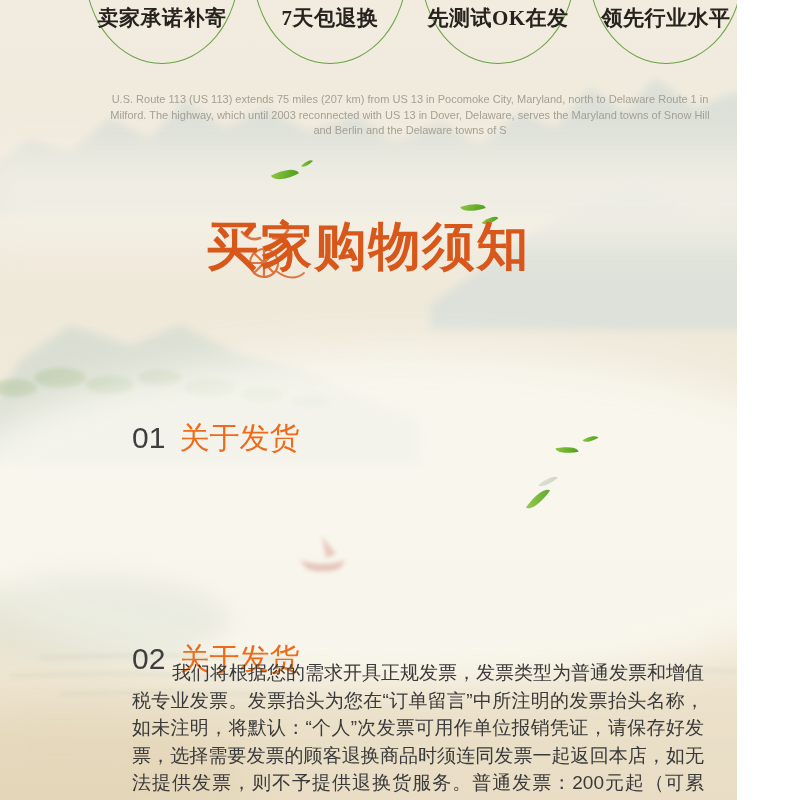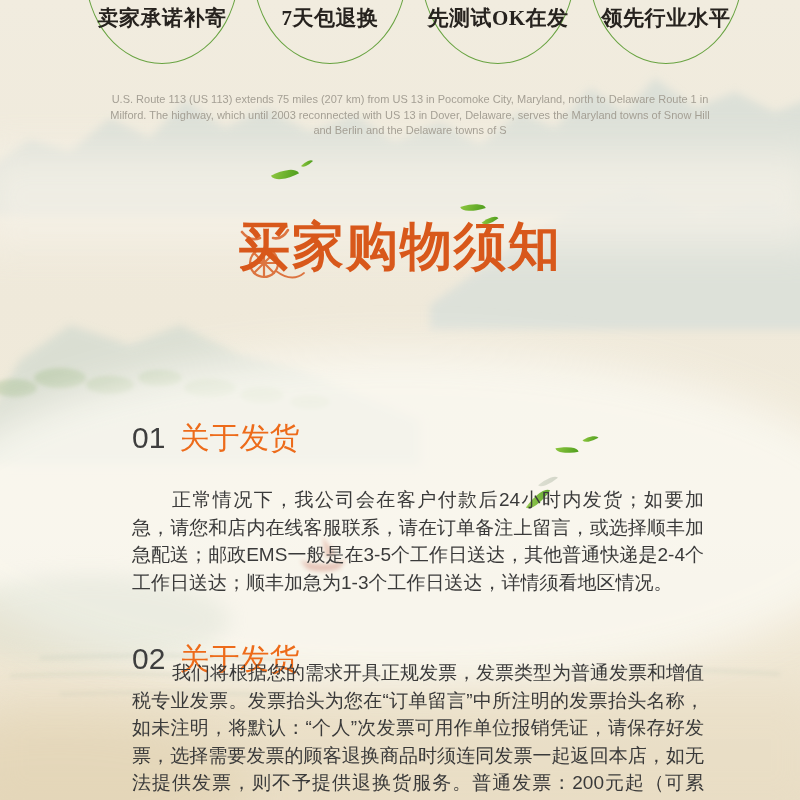--- a/index.html
+++ b/index.html
@@ -1,17 +1,17 @@
 <!DOCTYPE html>
 <html><head>
 <meta charset="utf-8">
 <style>
   html,body{margin:0;padding:0;background:#ffffff;}
   .stage{
-    position:relative;width:800px;height:800px;overflow:hidden;
+    position:relative;width:737px;height:800px;overflow:hidden;
     background:linear-gradient(180deg,#f1ecdf 0%,#efe9da 38%,#f1ebdb 62%,#efe7d4 82%,#eadfc8 100%);
     font-family:"Liberation Sans","DejaVu Sans",sans-serif;
   }
   .bg-svg{position:absolute;left:0;top:0;z-index:0;}
 
   
   .badge{position:absolute;top:0;width:176px;height:72px;z-index:2;}
   .badge .ring{position:absolute;left:11px;top:-122px;width:152px;height:184px;
     border:1.5px solid #68a341;border-radius:50%;}
   .badge .label{position:absolute;left:-6px;right:-6px;top:4px;text-align:center;
@@ -147,21 +147,20 @@
       <path d="M2,6 Q10,16 20,12" stroke-width="2.6"></path>
       <path d="M48,4 Q42,14 33,12" stroke-width="2.6"></path>
       <path d="M36,45 Q52,57 64,47" stroke-width="1.8"></path>
     </g>
   </svg>
 
   <div class="section-heading head-1">
     <span class="sec-num">01</span>
     <span class="sec-title">关于发货</span>
   </div>
-  <p class="body-para para-1">正常情况下，我公司会在客户付款后24小时内发货；如要加急，请您和店内在线客服联系，请在订单备注上留言，或选择顺丰加急配送；邮政EMS一般是在3-5个工作日送达，其他普通快递是2-4个工作日送达；顺丰加急为1-3个工作日送达，详情须看地区情况。</p>
 
   <div class="section-heading head-2">
     <span class="sec-num">02</span>
     <span class="sec-title">关于发货</span>
   </div>
   <p class="body-para para-2">我们将根据您的需求开具正规发票，发票类型为普通发票和增值税专业发票。发票抬头为您在“订单留言”中所注明的发票抬头名称，如未注明，将默认：“个人”次发票可用作单位报销凭证，请保存好发票，选择需要发票的顾客退换商品时须连同发票一起返回本店，如无法提供发票，则不予提供退换货服务。普通发票：200元起（可累计）税点5%，需提供发票抬头！增值税发票：1000元起（可累计）税点12%，需提供发票抬头，纳税人识别号，地址和电话，开户行及账号</p>
 
 </div>
 
 </body></html>

